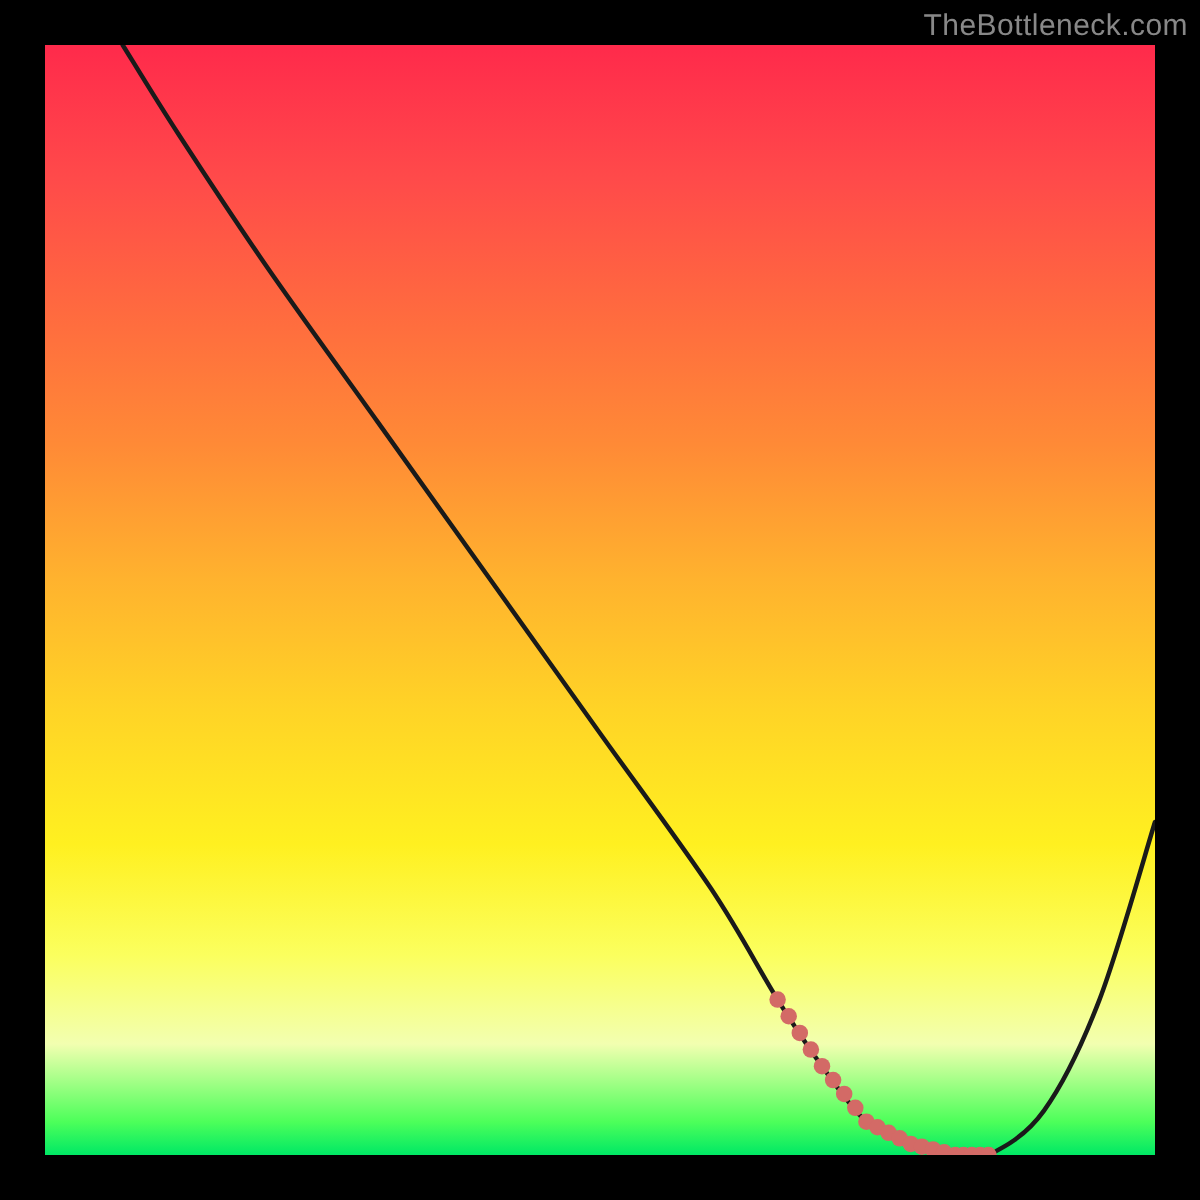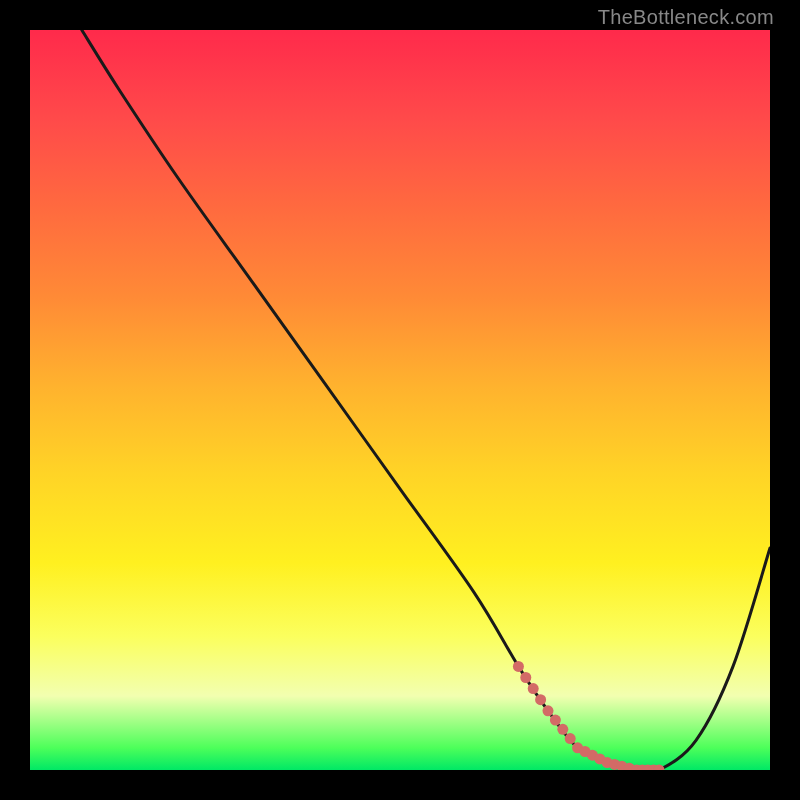--- a/index.html
+++ b/index.html
@@ -36,21 +36,21 @@
       #fff020 72%,
       #fbff5e 82%,
       #f2ffb0 90%,
       #4dff5a 97%,
       #00e865 100%
     );
   }
   .watermark {
     position: absolute;
     top: 6px;
-    right: 26px;
+    right: 8px;
     color: #888;
     font-size: 20px;
     font-weight: 500;
     letter-spacing: 0.3px;
   }
   svg.curve {
     position: absolute;
     left: 0;
     top: 0;
     width: 740px;

